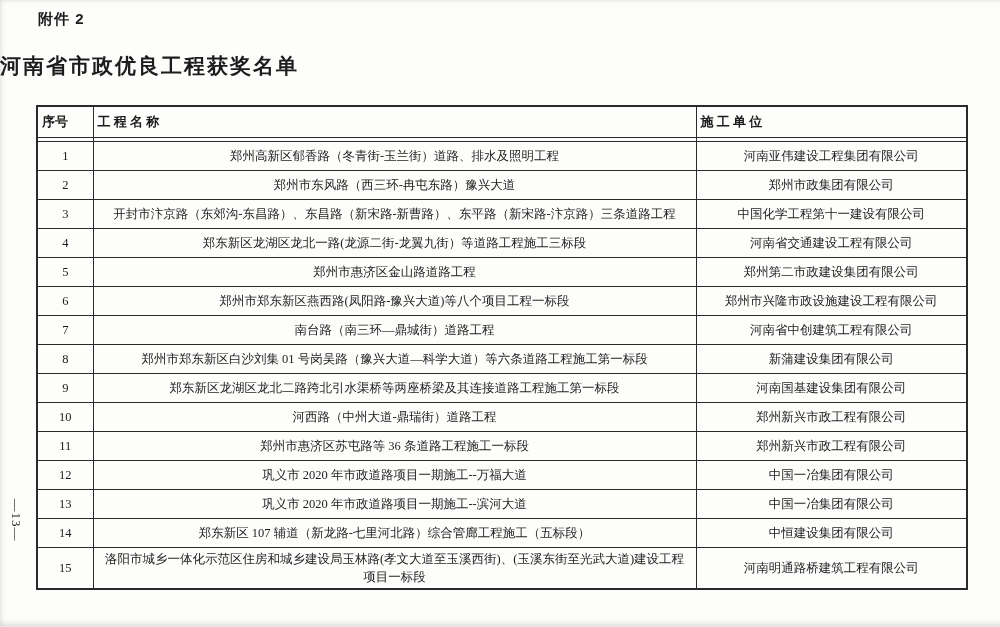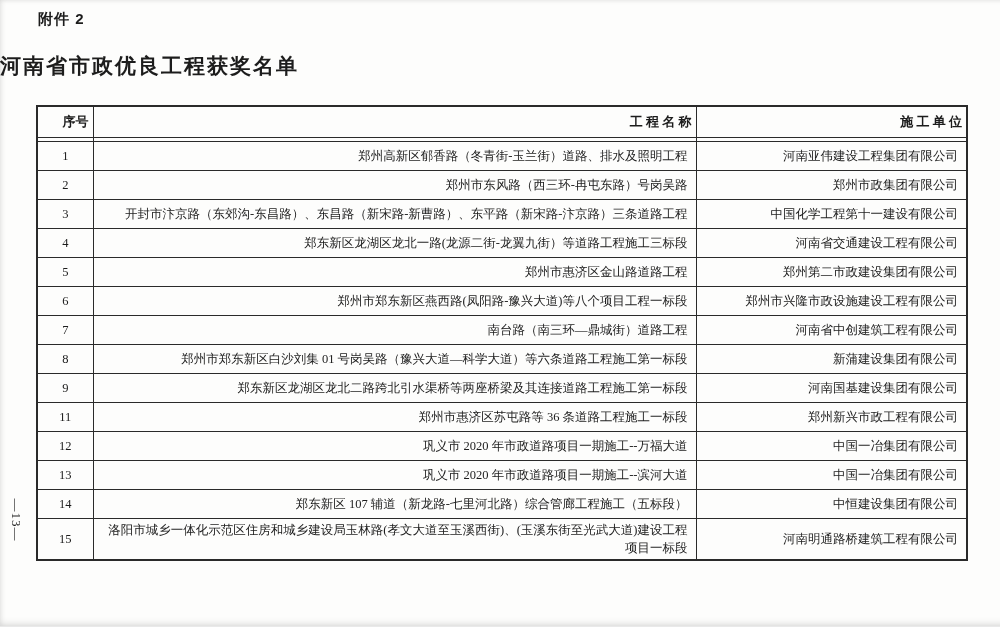--- a/index.html
+++ b/index.html
@@ -30,31 +30,31 @@
     width:930px;
     border-collapse:collapse;
     table-layout:fixed;
   }
   table.awards, table.awards th, table.awards td {
     border:1px solid #2a2a2a;
   }
   table.awards { border-width:2px; }
   table.awards th {
     font-size:13px; font-weight:bold;
-    height:26px; text-align:right;
+    height:26px; text-align:left;
     padding:2px 4px;
   }
   table.awards col.c-no   { width:56px; }
   table.awards col.c-proj { width:603px; }
   table.awards col.c-unit { width:271px; }
   table.awards tbody td {
     font-size:12.5px;
     padding:2px 8px;
     line-height:1.45;
-    text-align:right;
+    text-align:center;
     vertical-align:middle;
   }
   table.awards tbody tr { height:29px; }
   table.awards tbody td:first-child { text-align:center; padding:2px 2px; }
   table.awards tr.gap { height:4px; }
   table.awards tr.gap td { padding:0; }
   .pagenum {
     position:absolute; left:-24px; top:512px; width:80px;
     text-align:center;
     transform:rotate(90deg);
@@ -90,21 +90,21 @@
         <td></td>
         <td></td>
       </tr>
     <tr>
           <td>1</td>
           <td>郑州高新区郁香路（冬青街-玉兰街）道路、排水及照明工程</td>
           <td>河南亚伟建设工程集团有限公司</td>
         </tr>
         <tr>
           <td>2</td>
-          <td>郑州市东风路（西三环-冉屯东路）号岗吴路</td>
+          <td>郑州市东风路（西三环-冉屯东路）豫兴大道</td>
           <td>郑州市政集团有限公司</td>
         </tr>
         <tr>
           <td>3</td>
           <td>开封市汴京路（东郊沟-东昌路）、东昌路（新宋路-新曹路）、东平路（新宋路-汴京路）三条道路工程</td>
           <td>中国化学工程第十一建设有限公司</td>
         </tr>
         <tr>
           <td>4</td>
           <td>郑东新区龙湖区龙北一路(龙源二街-龙翼九街）等道路工程施工三标段</td>
@@ -129,20 +129,25 @@
           <td>8</td>
           <td>郑州市郑东新区白沙刘集 01 号岗吴路（豫兴大道—科学大道）等六条道路工程施工第一标段</td>
           <td>新蒲建设集团有限公司</td>
         </tr>
         <tr>
           <td>9</td>
           <td>郑东新区龙湖区龙北二路跨北引水渠桥等两座桥梁及其连接道路工程施工第一标段</td>
           <td>河南国基建设集团有限公司</td>
         </tr>
         <tr>
+          <td>10</td>
+          <td>河西路（中州大道-鼎瑞街）道路工程</td>
+          <td>郑州新兴市政工程有限公司</td>
+        </tr>
+        <tr>
           <td>11</td>
           <td>郑州市惠济区苏屯路等 36 条道路工程施工一标段</td>
           <td>郑州新兴市政工程有限公司</td>
         </tr>
         <tr>
           <td>12</td>
           <td>巩义市 2020 年市政道路项目一期施工--万福大道</td>
           <td>中国一冶集团有限公司</td>
         </tr>
         <tr>

